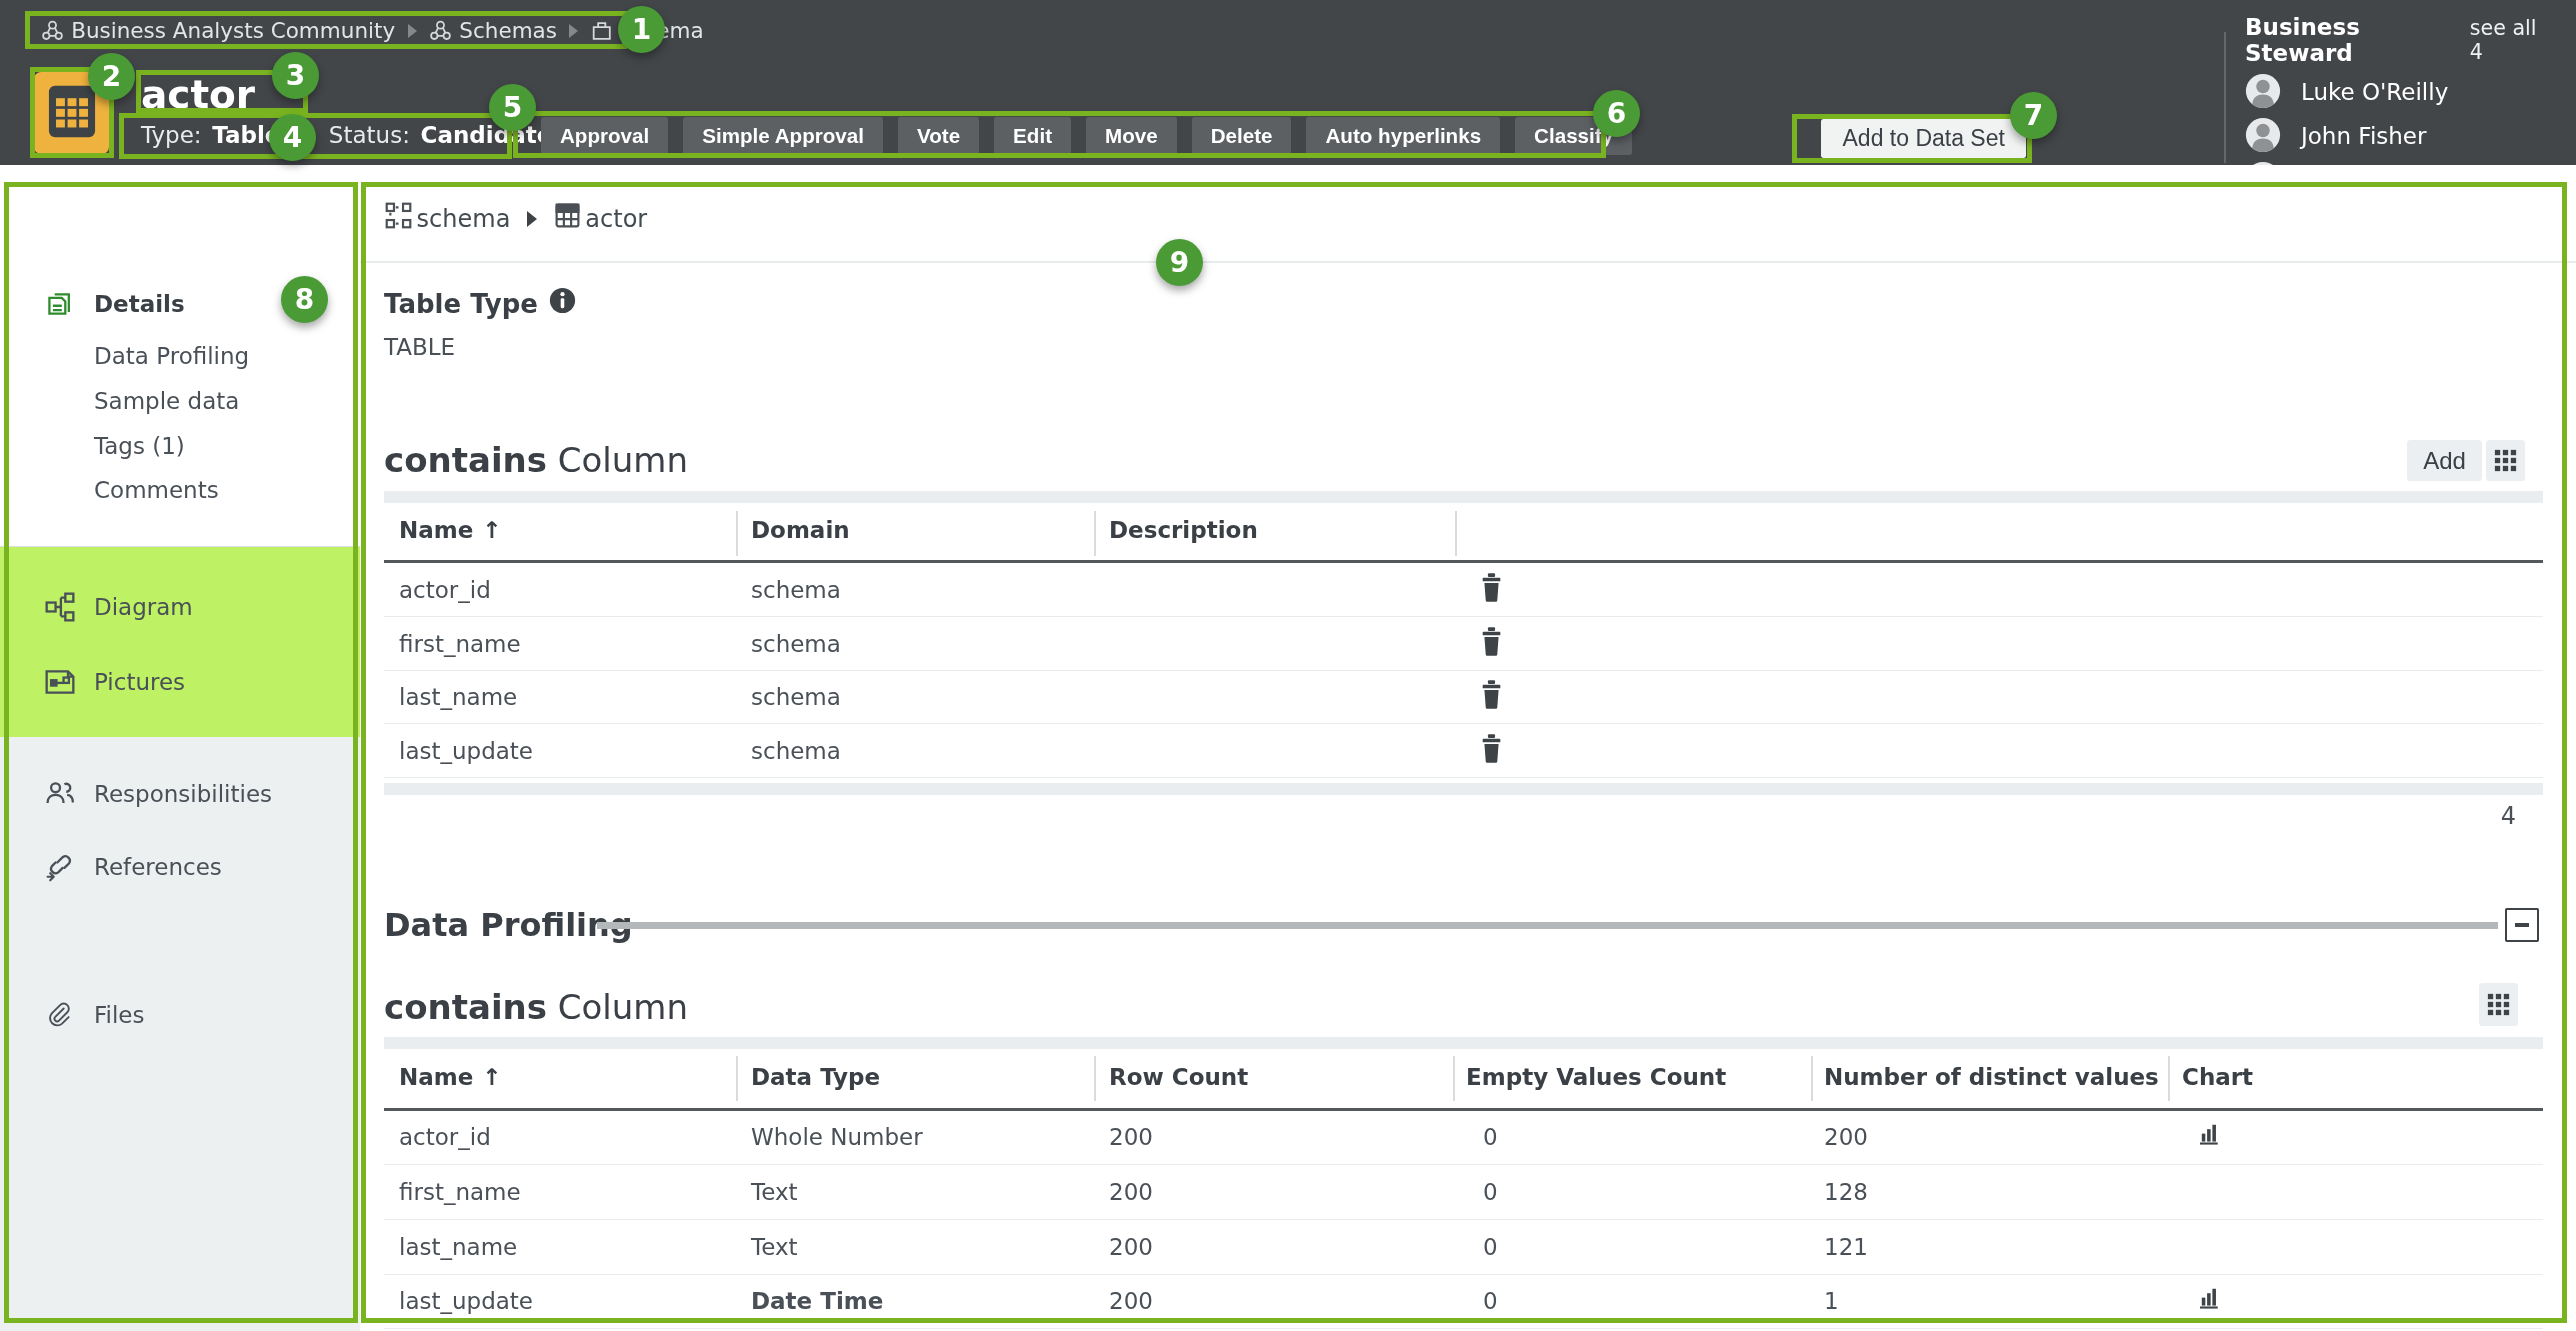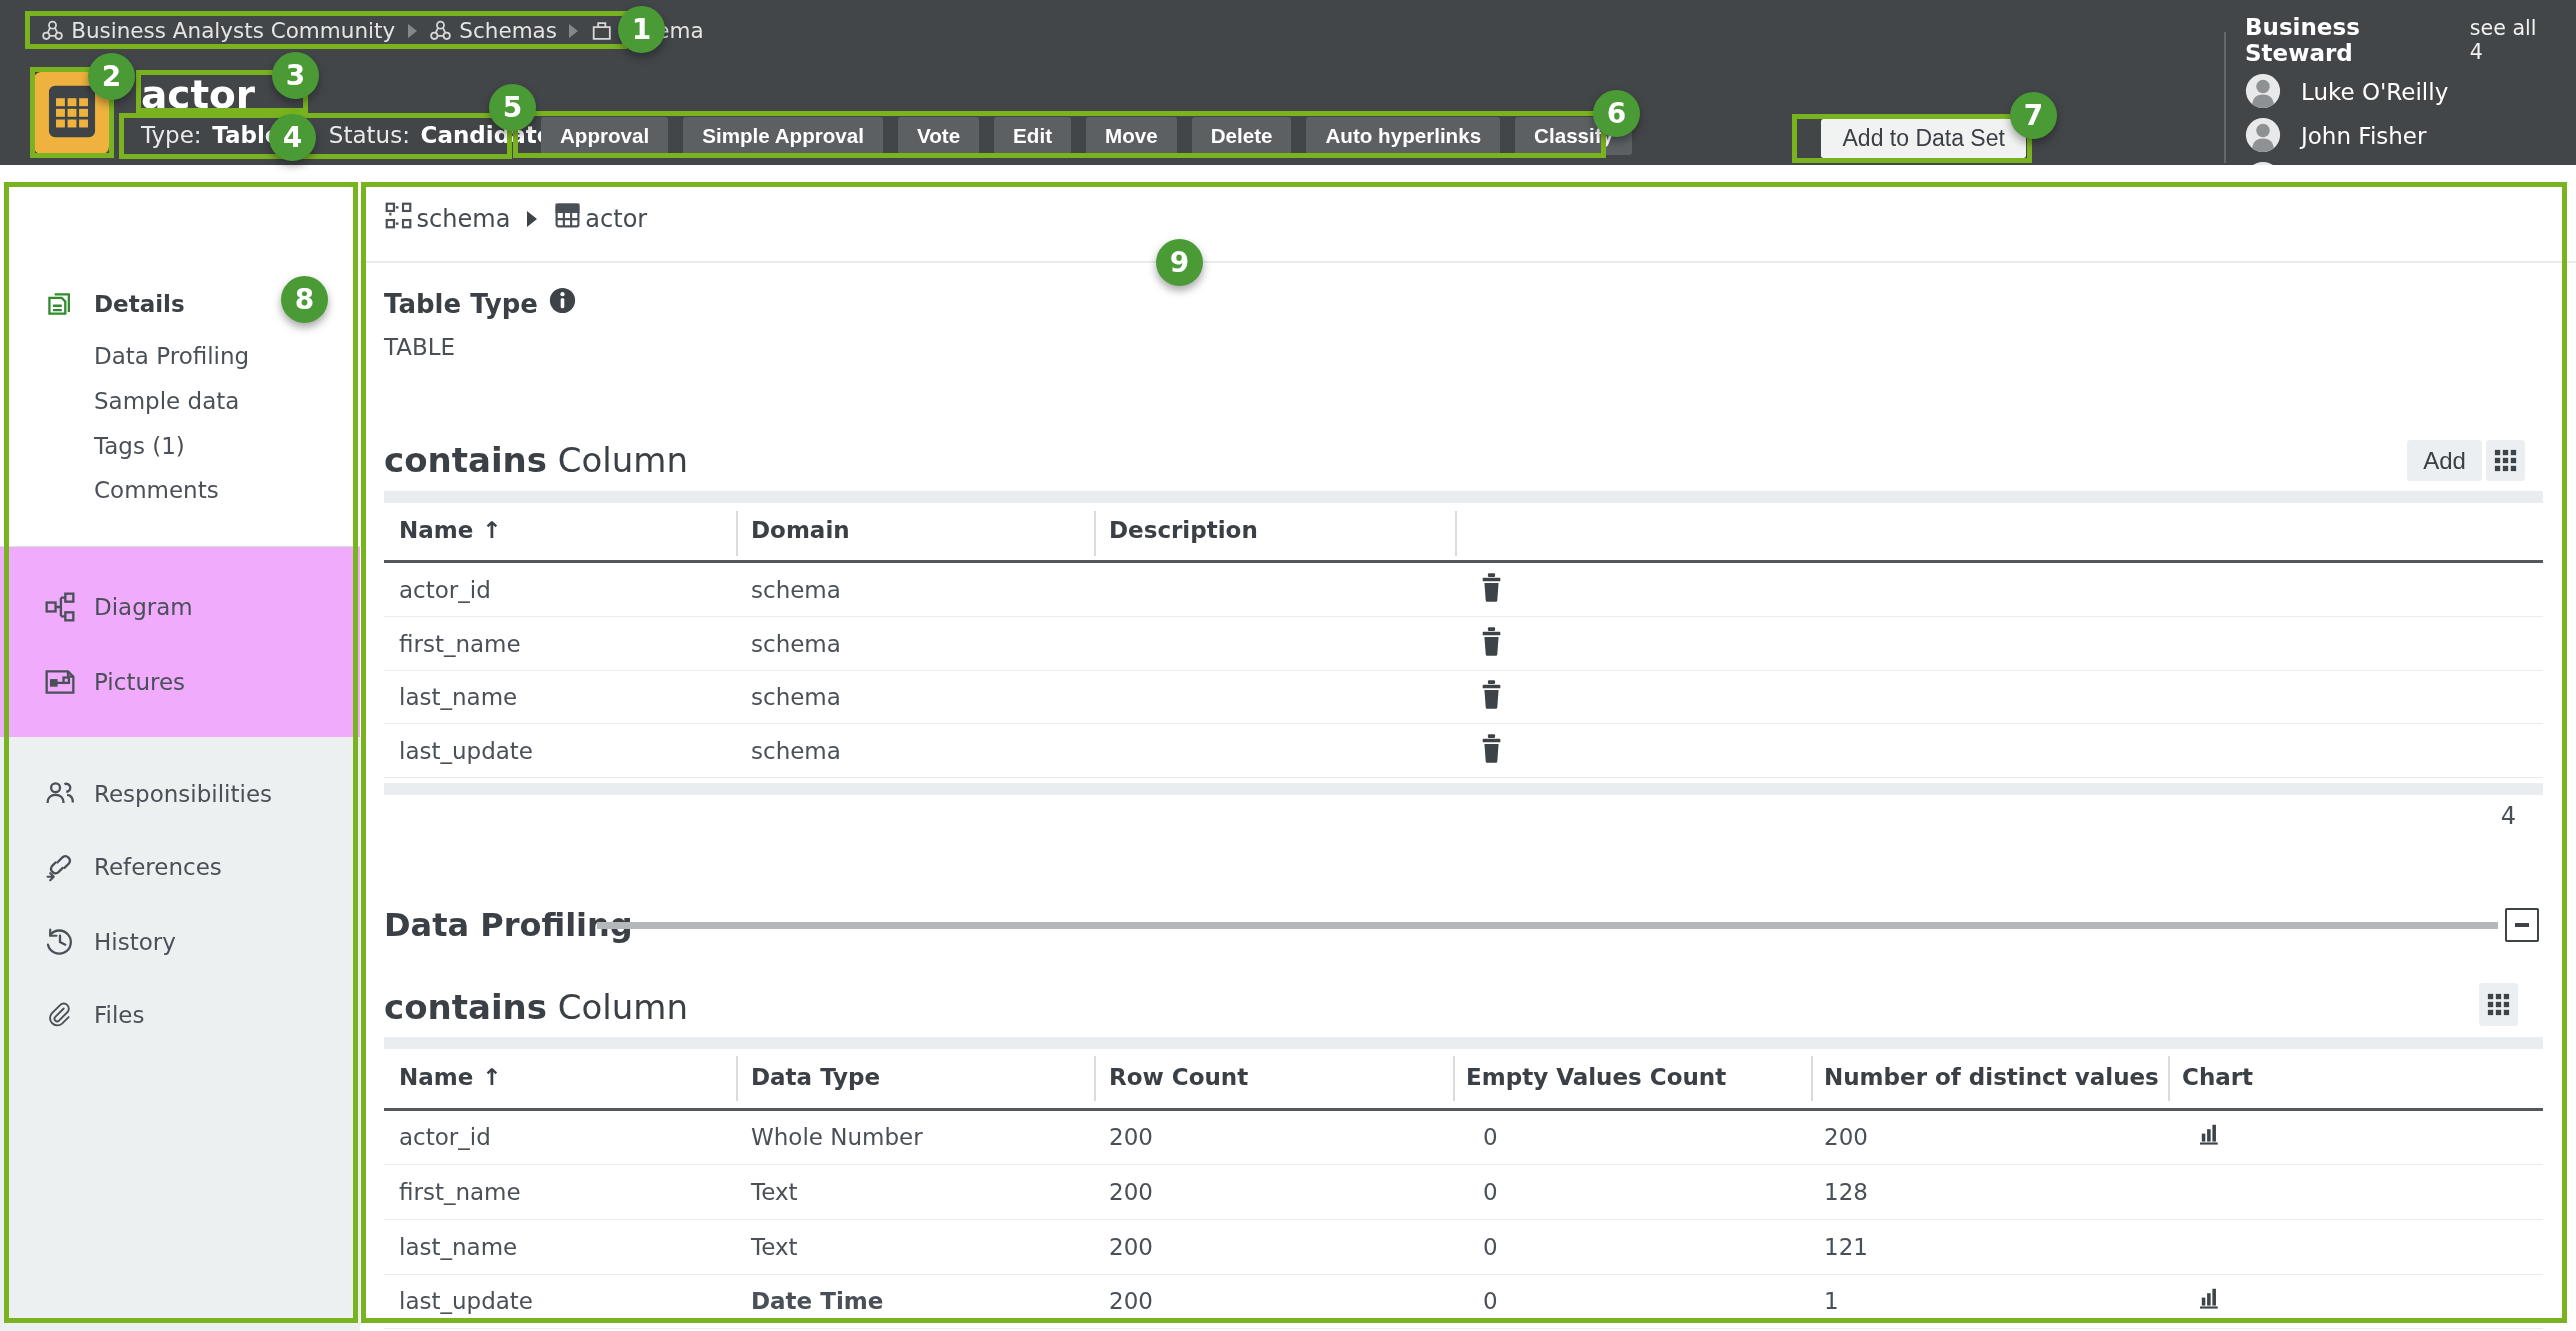--- a/index.html
+++ b/index.html
@@ -30,21 +30,21 @@
   .see-all { color:#f0f1f1; font-size:20.6px; cursor:pointer; }
   .user-row { display:flex; align-items:center; gap:20px; margin-top:8px; height:36px; cursor:pointer; }
   .user-name { color:#fff; font-size:23px; white-space:nowrap; }
 
   
   .sidebar { position:absolute; left:0; top:165px; width:360px; height:1166px; background:#fff; }
   .side-strip { position:absolute; left:0; top:0; width:360px; height:103px; background:#e9edee; border-bottom:0.9px solid #dadee0; }
   .add-char-btn { position:absolute; left:31px; top:38px; height:48px; background:#1d871d; color:#fff; font-weight:bold; font-size:22.4px; border:none; border-radius:3.6px; padding:0 19.7px; display:flex; align-items:center; cursor:pointer; }
   .collapse-btn { position:absolute; left:309px; top:38px; width:39px; height:39px; background:#a8abad; border:none; border-radius:2.7px; display:flex; align-items:center; justify-content:center; cursor:pointer; }
   .side-group1 { position:absolute; left:0; top:103px; width:360px; height:279px; background:#fff; border-bottom:1.8px solid #dcdfe1; }
-  .side-group2 { position:absolute; left:0; top:382px; width:360px; height:191px; background:#f0abfc; border-bottom:1.8px solid #d8dcde; }
+  .side-group2 { position:absolute; left:0; top:382px; width:360px; height:191px; background:#bef264; border-bottom:1.8px solid #d8dcde; }
   .side-group3 { position:absolute; left:0; top:572px; width:360px; height:594px; background:#edf0f1; }
   .nav-item { position:absolute; left:0; width:360px; height:45px; display:flex; align-items:center; cursor:pointer; }
   .nav-item .nicon { position:absolute; left:43px; width:34px; display:flex; justify-content:center; }
   .nav-label { position:absolute; left:94px; font-size:23px; color:#4a5057; white-space:nowrap; }
   .nav-label.bold { font-weight:bold; color:#3a4045; }
 
   
   .main { position:absolute; left:360px; top:165px; width:2216px; height:1166px; background:#fff; }
   .mcrumbs { position:absolute; left:24px; top:34px; height:39px; display:flex; align-items:center; gap:9px; font-size:24px; color:#434a50; }
   .mcrumb { display:flex; align-items:center; gap:3.6px; cursor:pointer; white-space:nowrap; }
@@ -273,30 +273,20 @@
       </div>
       <div class="nav-item" style="top:107px;">
         <span class="nicon">
             <svg width="32" height="32" viewBox="0 0 36 36" fill="none" stroke="#4a5057" stroke-width="2.6" stroke-linecap="round">
               <path d="M15 13 l6-6 a5 5 0 0 1 7 7 l-5 5"></path>
               <path d="M21 19 l-5 5 a5 5 0 0 1 -7-7 l4-4"></path>
               <path d="M4 29 h7 M11 29 l-4-4 M11 29 l-4 4" stroke-width="2.4"></path>
             </svg>
           </span>
         <span class="nav-label">References</span>
-      </div>
-      <div class="nav-item" style="top:182px;">
-        <span class="nicon">
-            <svg width="32" height="32" viewBox="0 0 36 36" fill="none" stroke="#4a5057" stroke-width="2.6" stroke-linecap="round">
-              <path d="M7 10 a13 13 0 1 1 -2.5 11"></path>
-              <path d="M7 4 v7 h7" stroke-width="2.4"></path>
-              <path d="M18 11 v7 l6 3"></path>
-            </svg>
-          </span>
-        <span class="nav-label">History</span>
       </div>
       <div class="nav-item" style="top:255px;">
         <span class="nicon">
             <svg width="32" height="32" viewBox="0 0 36 36" fill="none" stroke="#4a5057" stroke-width="2.6" stroke-linecap="round">
               <path d="M25 10 L13.5 21.5 a3.6 3.6 0 0 0 5.1 5.1 L30 15.2 a7 7 0 0 0 -9.9 -9.9 L8.7 16.7 a10 10 0 0 0 14.1 14.1 l9-9" transform="scale(0.82) translate(2,3)"></path>
             </svg>
           </span>
         <span class="nav-label">Files</span>
       </div>
     </div>

